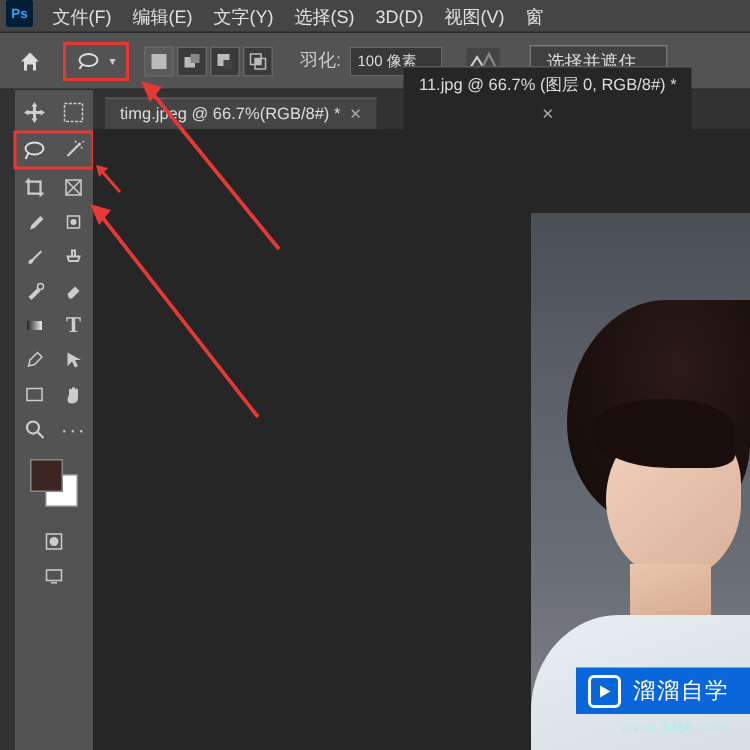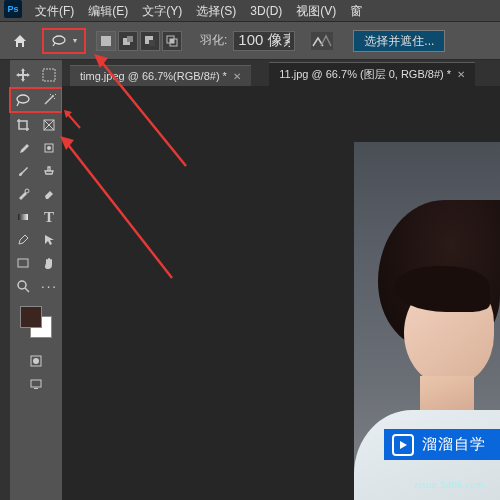--- a/index.html
+++ b/index.html
@@ -71,29 +71,29 @@
       display: flex; align-items: center; justify-content: center;
     }
     .sel-btn.active { background: #5a5a5a; }
     .feather-label { margin-left: 12px; color: #ccc; text-align: right; }
     .feather-input {
       width: 62px; height: 20px;
       background: #383838;
       border: 1px solid #666;
       color: #ddd;
       padding: 0 4px;
-      font-size: 15px;
+      font-size: 10px;
     }
     .mask-btn {
       width: 22px; height: 18px;
       background: #444;
       margin-left: 10px;
     }
     .select-mask-btn {
-      background: #0c4a6e;
+      background: #404040;
       border: 1px solid #7a7a7a;
       color: #ddd;
       padding: 2px 10px;
       margin-left: 14px;
       height: 22px;
       font-size: 12px;
     }
     .workspace {
       display: flex;
       height: calc(500px - 60px);
@@ -163,20 +163,21 @@
       padding: 4px 10px;
       font-size: 11px;
       color: #ddd;
       display: flex;
       align-items: center;
       gap: 6px;
       border-top: 1px solid #5a5a5a;
     }
     .tab.active {
       background: #262626;
+      flex-direction: column;
     }
     .tab-close {
       font-size: 10px;
       color: #aaa;
     }
     .canvas-viewport {
       flex: 1;
       position: relative;
       background: #262626;
     }
@@ -218,21 +219,21 @@
     }
     .body {
       position: absolute;
       top: 268px; right: 0;
       width: 146px; height: 160px;
       background: linear-gradient(160deg,#e8eef1,#cfd8dd);
       border-radius: 40% 0 0 0;
     }
     .watermark {
       position: absolute;
-      right: 0; bottom: 40px;
+      right: 0; bottom: 24px;
       background: #0a66db;
       color: #fff;
       padding: 6px 14px 6px 38px;
       font-size: 15px;
       font-weight: 500;
       letter-spacing: 1px;
       display: flex;
       align-items: center;
     }
     .watermark-icon {

